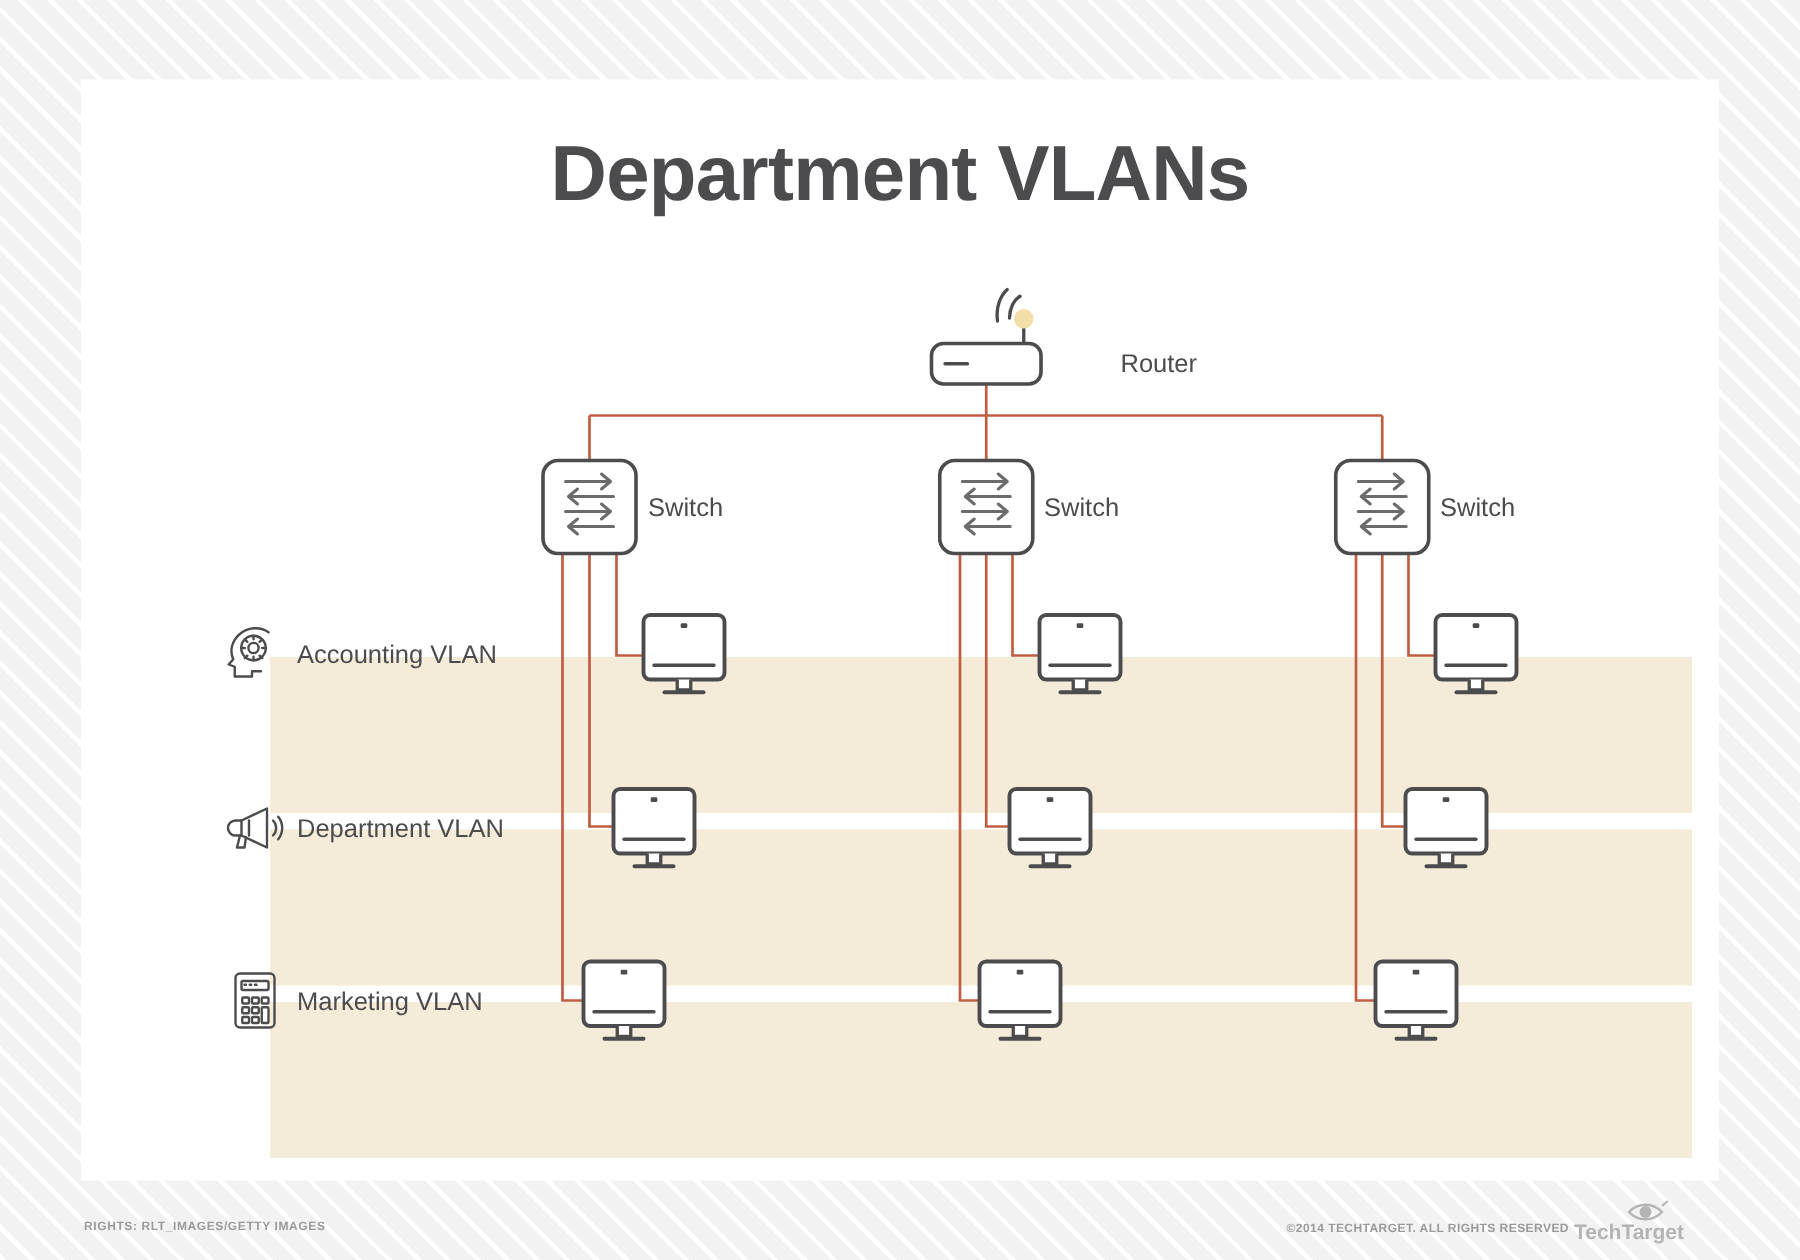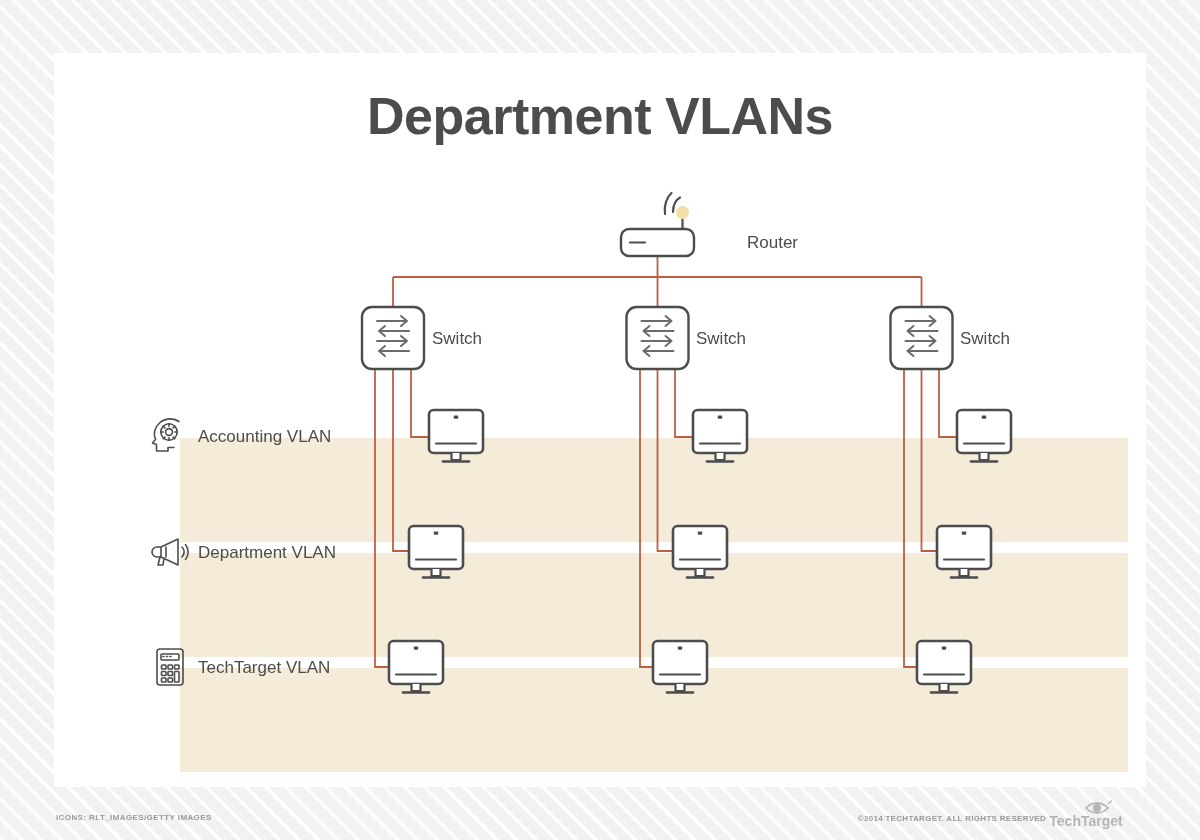--- a/index.html
+++ b/index.html
@@ -178,21 +178,21 @@
       <rect x="13.5" y="33" width="4.5" height="4" rx="0.7"></rect>
       <rect x="20" y="33" width="4.5" height="4" rx="0.7"></rect>
       <rect x="26.5" y="26.5" width="4.5" height="10.5" rx="0.7"></rect>
       <path d="M15 11.5 L16 11.5 M18.5 11.5 L19.5 11.5 M22 11.5 L23 11.5"></path>
     </g>
   </svg>
 </div>
 
 <div class="vlan-label lbl-0">Accounting VLAN</div>
 <div class="vlan-label lbl-1">Department VLAN</div>
-<div class="vlan-label lbl-2">TechTarget VLAN</div>
+<div class="vlan-label lbl-2">Marketing VLAN</div>
 
 <div class="node-label" id="router-label">Router</div>
 <div class="node-label switch-label sw-0">Switch</div>
 <div class="node-label switch-label sw-1">Switch</div>
 <div class="node-label switch-label sw-2">Switch</div>
 
 <svg id="diagram-svg" viewBox="0 0 1200 840">
 
   <defs>
     <g id="switch-glyph">
@@ -261,21 +261,21 @@
 
   <use href="#monitor-glyph" x="436" y="549"></use>
   <use href="#monitor-glyph" x="700" y="549"></use>
   <use href="#monitor-glyph" x="964" y="549"></use>
 
   <use href="#monitor-glyph" x="416" y="664"></use>
   <use href="#monitor-glyph" x="680" y="664"></use>
   <use href="#monitor-glyph" x="944" y="664"></use>
 </svg>
 
-<div id="footer-credit">ICONS: RLT_IMAGES/GETTY IMAGES</div>
+<div id="footer-credit">RIGHTS: RLT_IMAGES/GETTY IMAGES</div>
 
 <div id="footer-copyright">©2014 TECHTARGET. ALL RIGHTS RESERVED</div>
 
 <div id="footer-logo">
   <svg viewBox="0 0 92 34" width="92" height="34">
     <g>
       <path d="M46 10 C52 3.5 62 3.5 68 10 C62 16.5 52 16.5 46 10 Z" fill="none" stroke="#b4b4b4" stroke-width="1.6"></path>
       <circle cx="57" cy="10" r="4" fill="#b4b4b4"></circle>
       <path d="M68.5 5.5 L71.5 3" fill="none" stroke="#b4b4b4" stroke-width="1.4" stroke-linecap="round"></path>
     </g>

